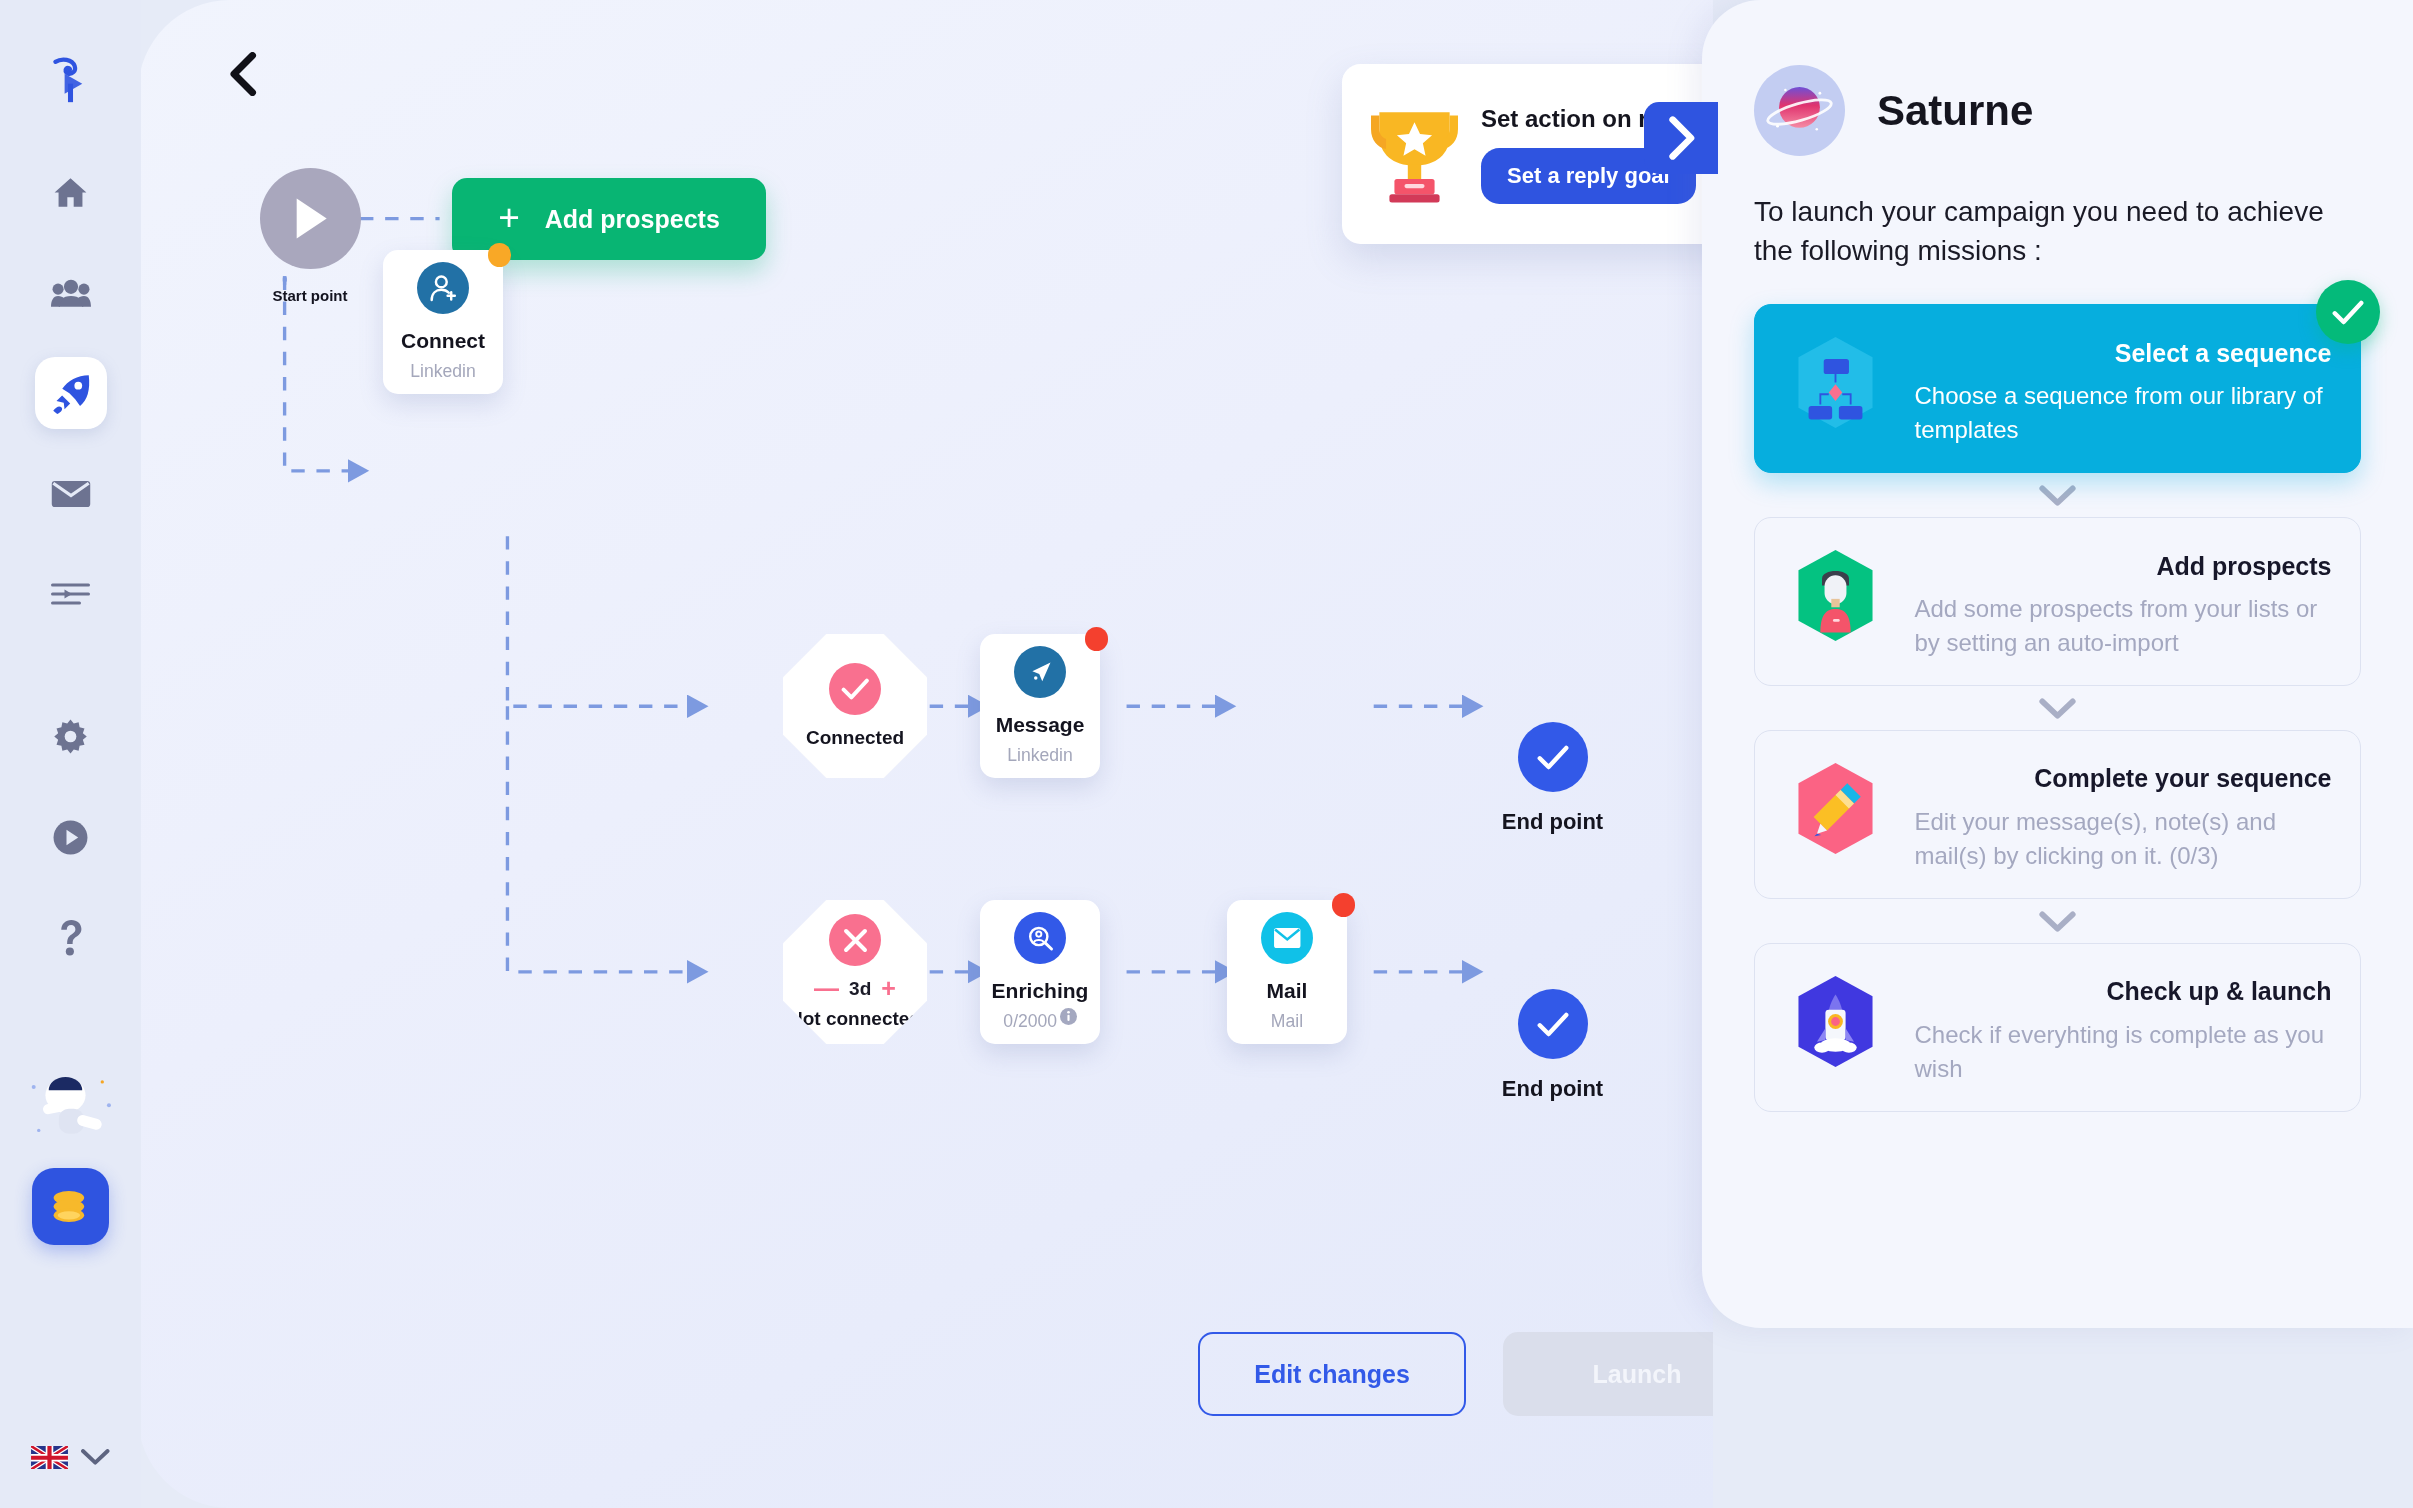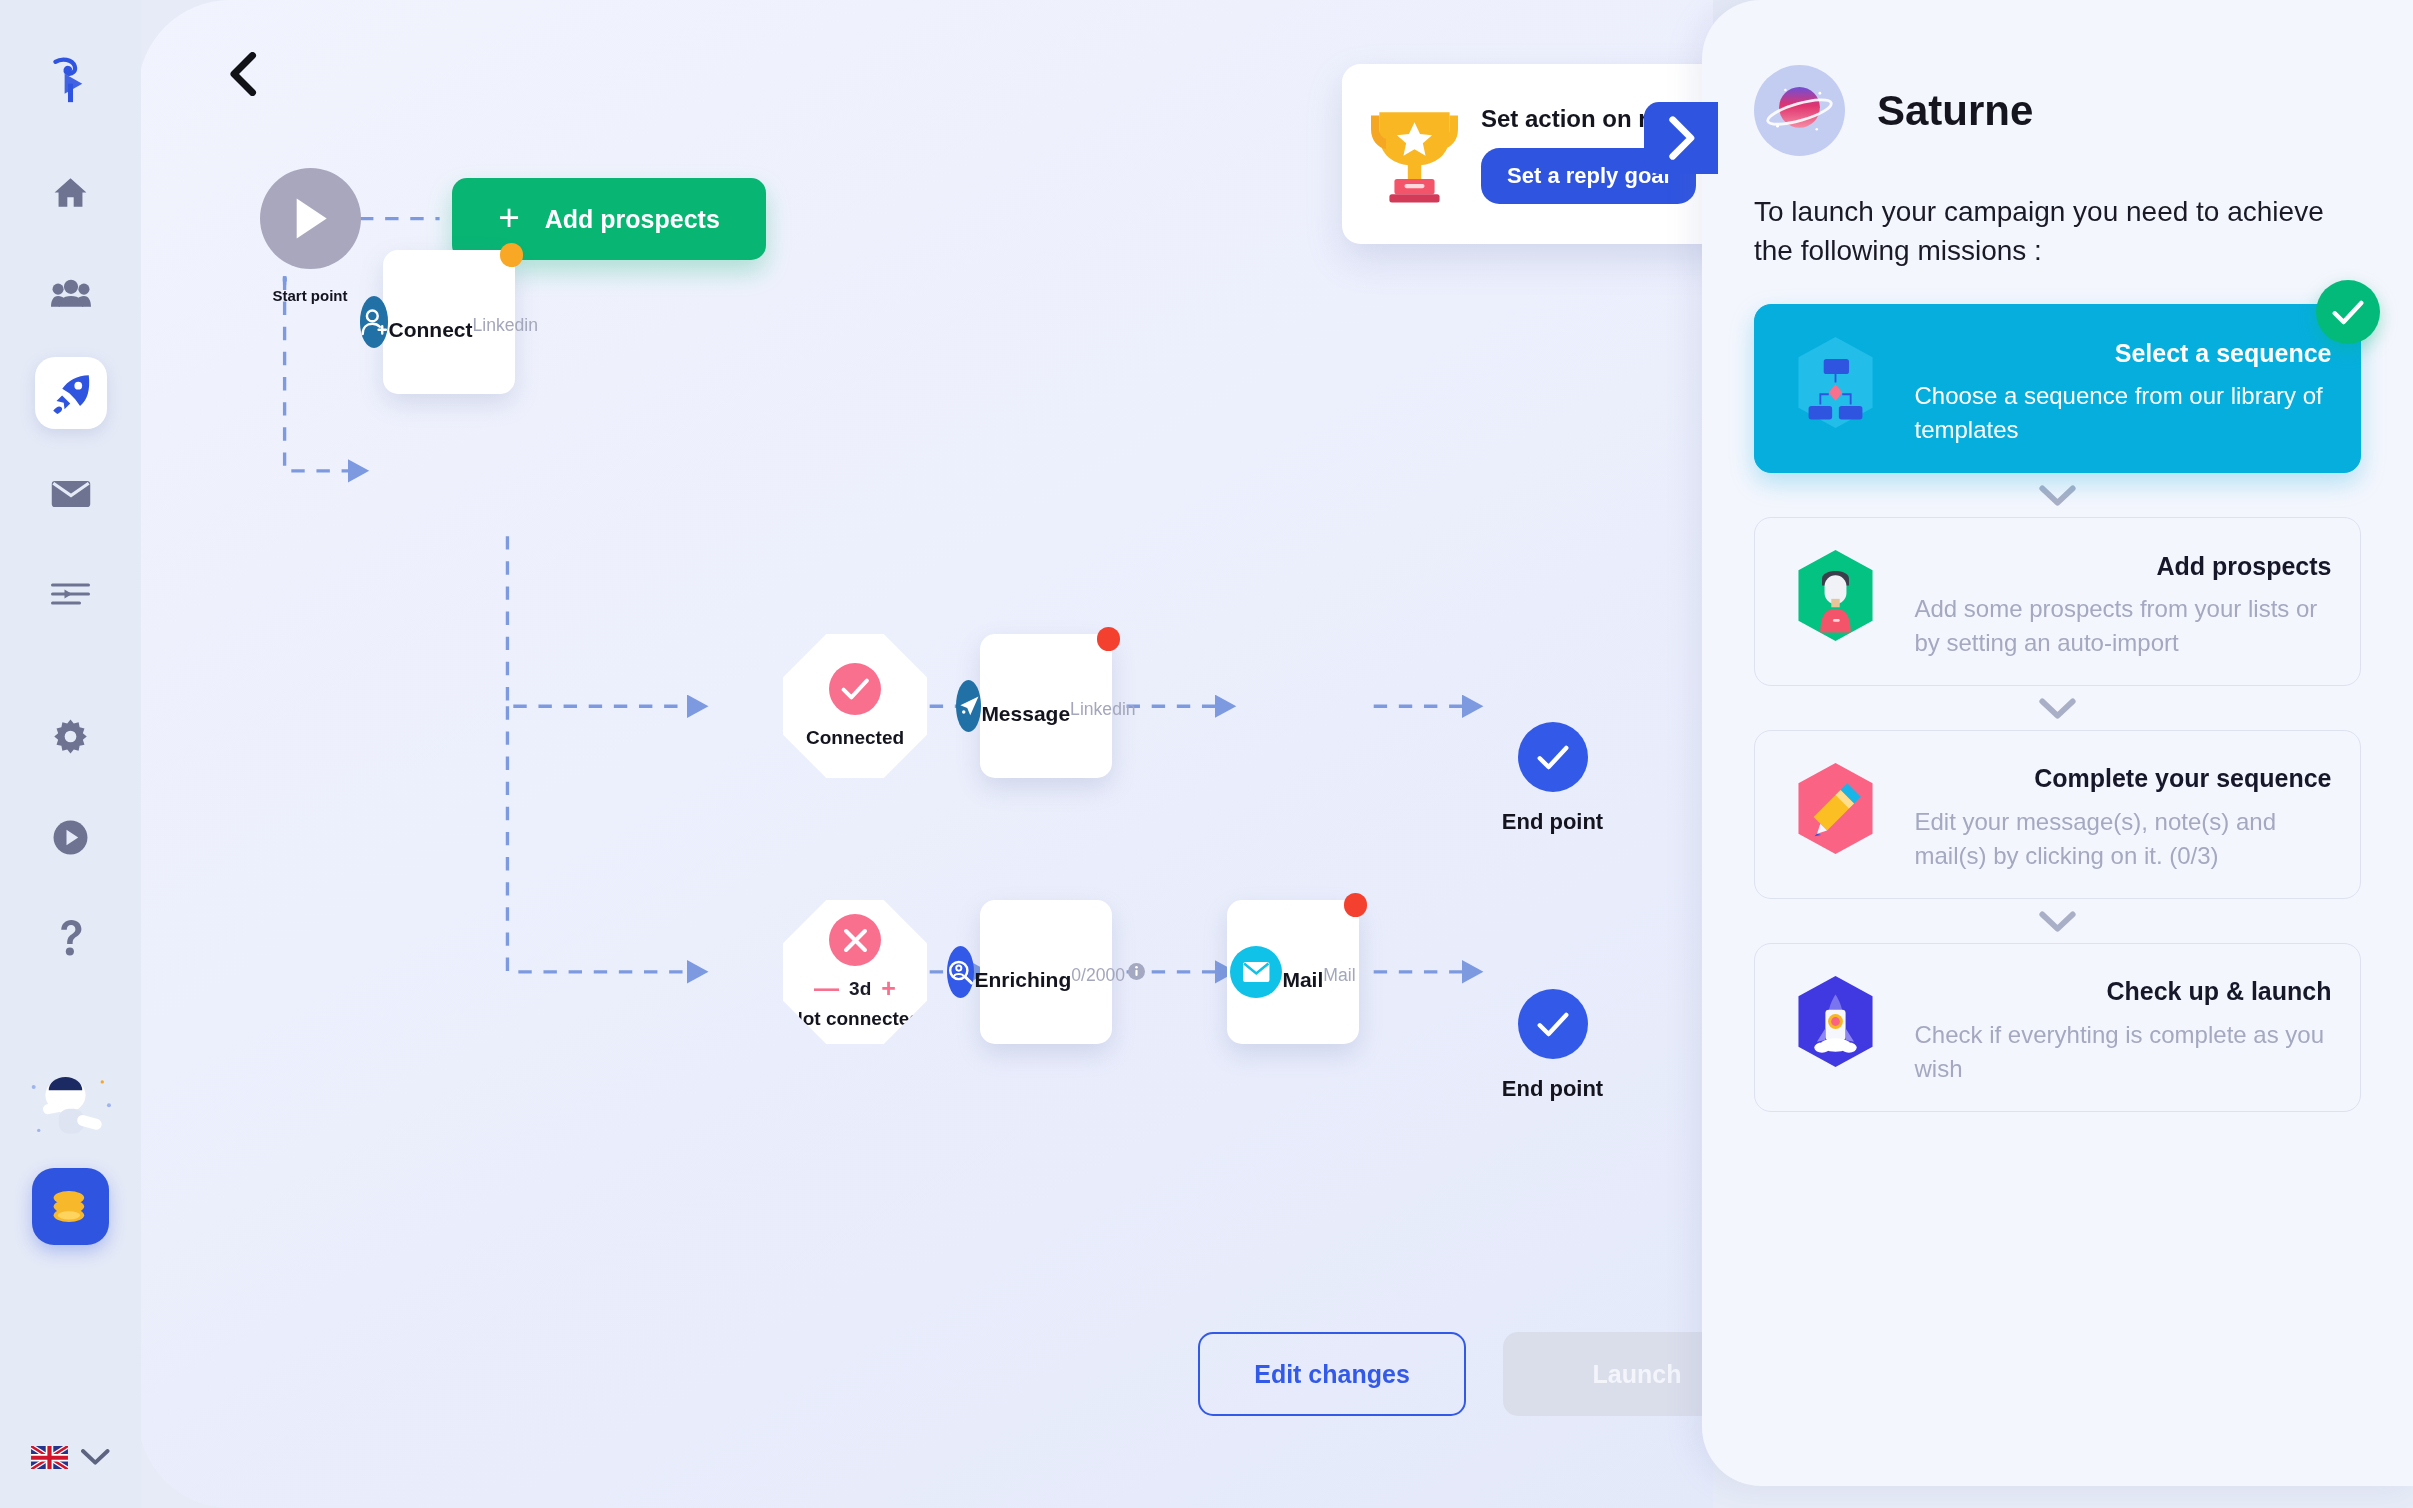--- a/index.html
+++ b/index.html
@@ -70,23 +70,23 @@
     background: #08b573;
     display: flex; align-items: center; justify-content: center; gap: 25px;
     color: #fff; font-size: 25px; font-weight: 700;
     box-shadow: 0 11.7px 25px rgba(8,181,115,.28);
     cursor: pointer;
   }
   .plus-glyph { font-size: 37px; font-weight: 400; line-height: 1; margin-top: -3.4px; }
 
   
   .node-card {
-    position: absolute; width: 132px; height: 144px; background: #fff;
+    position: absolute; width: 120px; height: 144px; background: #fff;
     border-radius: 15px; box-shadow: 0 10px 25px rgba(105,120,175,.20);
-    display: flex; flex-direction: row; align-items: center; justify-content: center;
+    display: flex; flex-direction: column; align-items: center; justify-content: center;
   }
   .node-icon { width: 52px; height: 52px; border-radius: 50%;
     display: flex; align-items: center; justify-content: center; }
   .node-title { margin-top: 15px; font-size: 21px; font-weight: 700; color: #14141f; }
   .node-sub { margin-top: 7.5px; font-size: 17.6px; color: #a4a7bb; }
   .node-sub.with-info { display: flex; align-items: flex-start; gap: 2.5px; }
   .badge-dot {
     position: absolute; width: 23.5px; height: 23.5px; border-radius: 50%;
     top: -6.7px; right: -8.4px;
   }
@@ -145,21 +145,21 @@
     cursor: pointer; font-family: "Liberation Sans", sans-serif;
   }
   .btn-launch {
     width: 268px; height: 84px; border-radius: 15px; background: #dadeeb;
     border: none; color: #f3f5fb; font-size: 25px; font-weight: 700;
     cursor: not-allowed; font-family: "Liberation Sans", sans-serif;
   }
 
   
   .side-panel {
-    position: absolute; right: 0; top: 0; width: 711px; height: 1486px;
+    position: absolute; right: 0; top: 0; width: 711px; height: 1328px;
     background: #f4f6fd;
     border-top-left-radius: 59px; border-bottom-left-radius: 59px;
     box-shadow: -8.4px 0 28.5px rgba(120,135,185,.13);
     padding: 65px 52px 1px 52px;
     z-index: 8;
   }
   .panel-head { display: flex; align-items: center; gap: 32px; }
   .planet-avatar {
     width: 91px; height: 91px; border-radius: 50%; background: #c3cdf2;
     display: flex; align-items: center; justify-content: center; flex: none;

